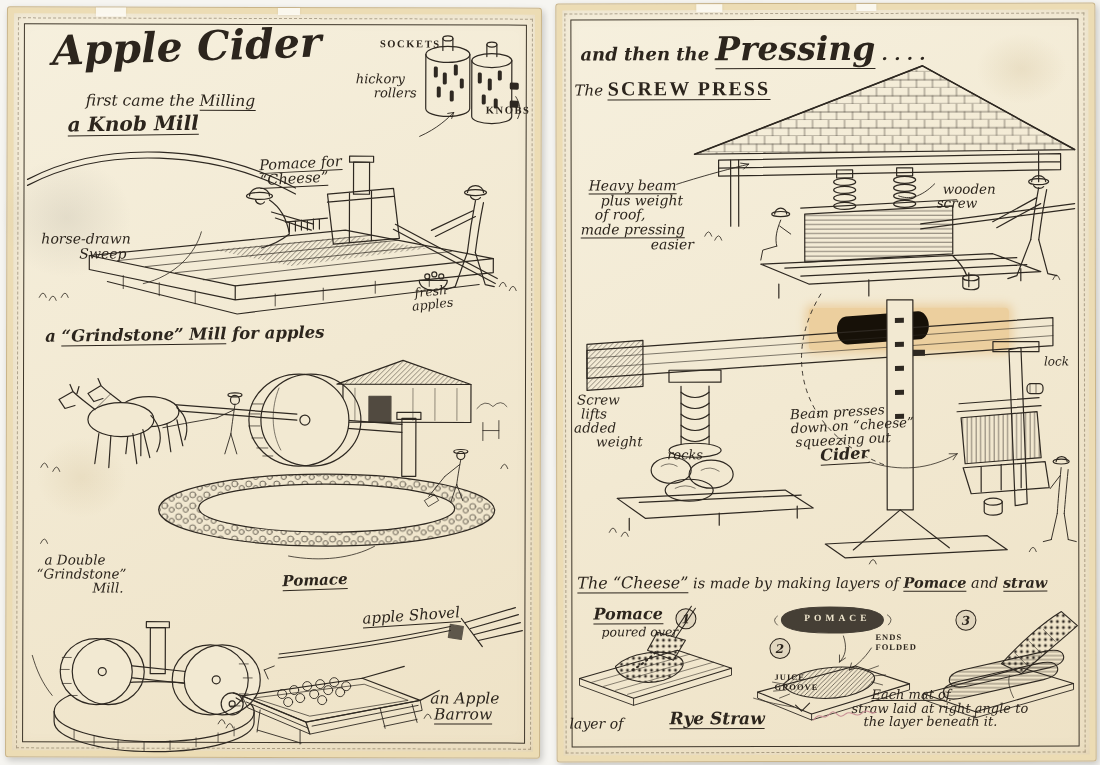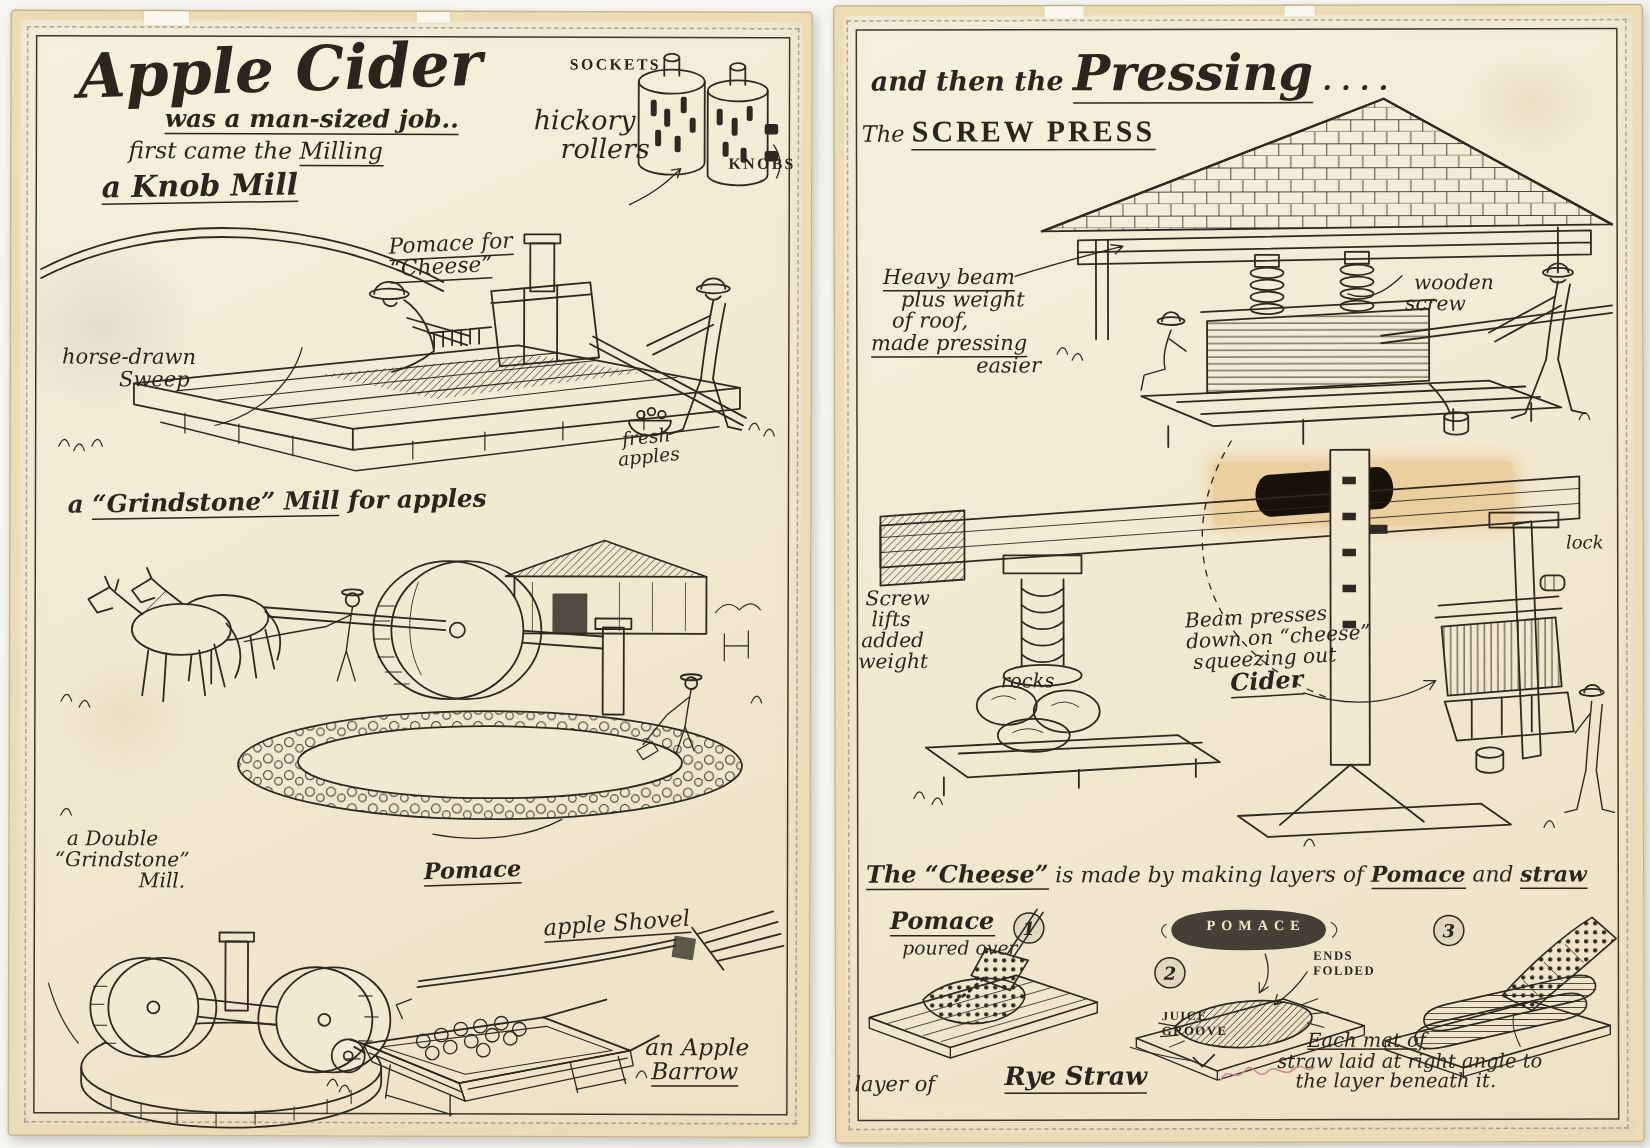--- a/index.html
+++ b/index.html
@@ -33,23 +33,20 @@
 <div class="stage">
 
   <div class="sheet" style="left:6px;top:7px;width:533px;height:749px;transform:rotate(.15deg);">
     <div class="frame" style="inset:16px 14px 14px 16px;"></div>
     <div class="tape" style="left:88px;top:0;width:30px;height:9px;"></div>
     <div class="tape" style="left:270px;top:0;width:22px;height:7px;"></div>
     <div class="stain" style="left:-6px;top:150px;width:130px;height:120px;background:radial-gradient(closest-side,rgba(125,120,110,.14),transparent);"></div>
     <div class="stain" style="left:30px;top:430px;width:90px;height:80px;background:radial-gradient(closest-side,rgba(170,140,80,.12),transparent);"></div>
 
     <div class="abs scr" style="left:44px;top:18px;font-size:41px;font-weight:700;transform:rotate(-2deg);">Apple Cider</div>
-    <div class="abs scr" style="left:102px;top:63px;font-size:16.5px;font-weight:700;">
-      <span class="u">was a man-sized job..</span>
-    </div>
     <div class="abs scr" style="left:78px;top:85px;font-size:15.5px;">
       <span>first came the </span><span class="u">Milling</span>
     </div>
     <div class="abs scr u" style="left:60px;top:106px;font-size:20px;font-weight:700;transform:rotate(-1deg);">a Knob Mill</div>
 
     <svg style="left:402px;top:18px;" width="115" height="115" viewBox="0 0 115 115" stroke="#2e2821" fill="none" stroke-width="1.2" stroke-linecap="round" stroke-linejoin="round">
       <ellipse cx="82" cy="34" rx="20" ry="7"></ellipse>
         <path d="M62,34 V90 M102,34 V90 M62,90 A20,7 0 0 0 102,90"></path>
       <ellipse cx="82" cy="18" rx="5" ry="2.5"></ellipse>
         <path d="M77,18 V30 M87,18 V30"></path>
@@ -72,21 +69,21 @@
           <rect x="44" y="38" width="4" height="11" rx="1.5"></rect>
           <rect x="27" y="60" width="4" height="11" rx="1.5"></rect>
           <rect x="40" y="64" width="4" height="11" rx="1.5"></rect>
           <rect x="50" y="52" width="4" height="10" rx="1.5"></rect>
         </g>
       <path d="M10,110 C28,102 38,92 44,86" stroke-width=".9"></path>
         <path d="M44,86 l-6,1 M44,86 l-2,6" stroke-width=".9"></path>
       <path d="M108,92 C112,84 110,76 106,70" stroke-width=".9"></path>
     </svg>
     <div class="abs caps" style="left:372px;top:30px;">SOCKETS</div>
-    <div class="abs scr" style="left:348px;top:64px;font-size:18px;">
+    <div class="abs scr" style="left:348px;top:64px;font-size:13px;">
       <span>hickory</span><br>
       <span style="margin-left:18px;">rollers</span>
     </div>
     <div class="abs caps" style="left:478px;top:96px;">KNOBS</div>
 
     <svg style="left:16px;top:126px;" width="500" height="185" viewBox="0 0 500 185" stroke="#2e2821" fill="none" stroke-width="1.2" stroke-linecap="round" stroke-linejoin="round">
       <defs>
           <pattern id="kh" width="5" height="5" patternUnits="userSpaceOnUse">
             <path d="M0,5 L5,0" stroke="#2e2821" stroke-width=".55"></path>
           </pattern>
@@ -390,33 +387,33 @@
         <path d="M492,176 C490,196 489,208 488,222 M499,178 C497,198 496,210 495,222 M491,184 l-10,13" stroke-width=".95"></path>
         <path d="M488,222 l-6,26 M495,222 l4,26 M482,248 l-8,2 M499,248 l8,2" stroke-width=".95"></path>
       </g>
       <path d="M300,170 C330,180 360,178 388,162 M388,162 l-8,0 M388,162 l-4,6" stroke-width=".8"></path>
       <path d="M40,240 q4,-9 7,0 M52,244 q4,-9 7,0 M300,272 q4,-9 7,0 M460,260 q4,-9 7,0" stroke-width=".8"></path>
     </svg>
     <div class="abs scr" style="left:20px;top:388px;font-size:13.5px;">
       <span>Screw</span><br>
       <span style="margin-left:4px;">lifts</span><br>
       <span style="margin-left:-3px;">added</span><br>
-      <span style="margin-left:-5px;">weight</span>
+      <span style="margin-left:-5px;padding-left:24px;">weight</span>
     </div>
     <div class="abs scr" style="left:110px;top:444px;font-size:13px;">rocks</div>
     <div class="abs scr" style="left:234px;top:400px;font-size:13.5px;transform:rotate(-3deg);">
       <span>Beam presses</span><br>
       <span>down on “cheese”</span><br>
       <span style="margin-left:4px;">squeezing out</span><br>
       <span class="u" style="margin-left:28px;font-size:16px;font-weight:700;">Cider</span>
     </div>
     <div class="abs scr" style="left:487px;top:352px;font-size:12px;">lock</div>
 
     <div class="abs scr" style="left:20px;top:571px;font-size:14.5px;">
-      <span class="u" style="font-weight:700;font-size:16px;">The “Cheese”</span><span> is made by making layers of </span><span class="u" style="font-weight:700;">Pomace</span><span> and </span><span class="u" style="font-weight:700;">straw</span>
+      <span class="u" style="font-weight:400;font-size:16px;">The “Cheese”</span><span> is made by making layers of </span><span class="u" style="font-weight:700;">Pomace</span><span> and </span><span class="u" style="font-weight:700;">straw</span>
     </div>
 
     <svg style="left:14px;top:598px;" width="172" height="126" viewBox="0 0 172 126" stroke="#2e2821" fill="none" stroke-width="1.1" stroke-linecap="round" stroke-linejoin="round">
       <defs>
           <pattern id="d1" width="6" height="6" patternUnits="userSpaceOnUse">
             <circle cx="2" cy="2" r=".9" fill="#2e2821"></circle>
           </pattern>
         </defs>
       <path d="M8,76 L106,48 L160,66 L62,96 Z"></path>
       <path d="M20,80 L118,52 M32,84 L130,56 M44,88 L142,60 M56,92 L152,64" stroke-width=".55"></path>

